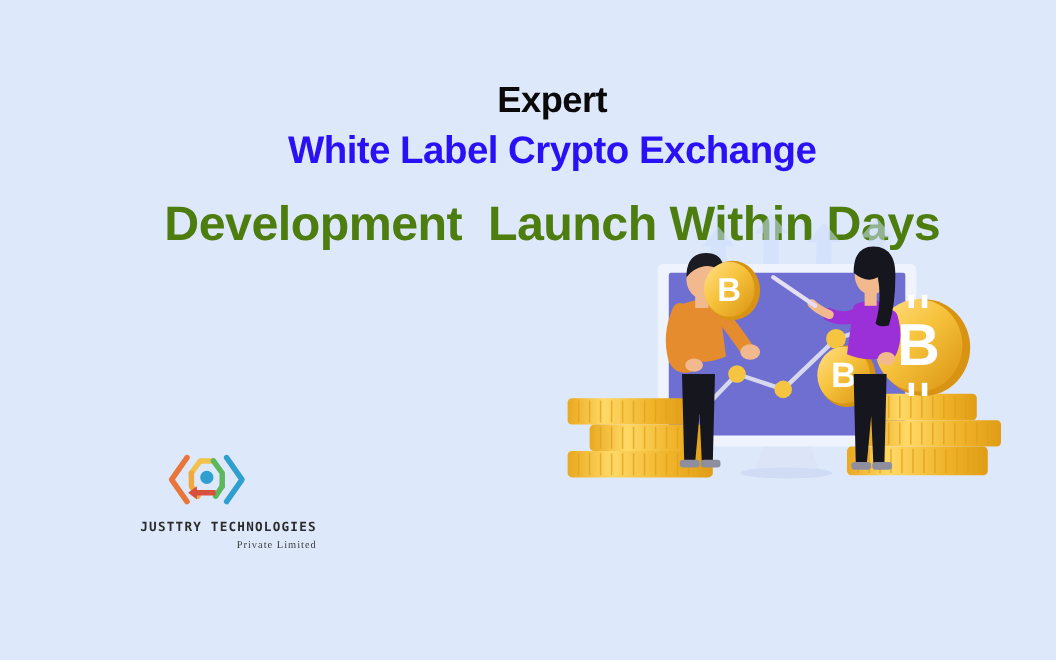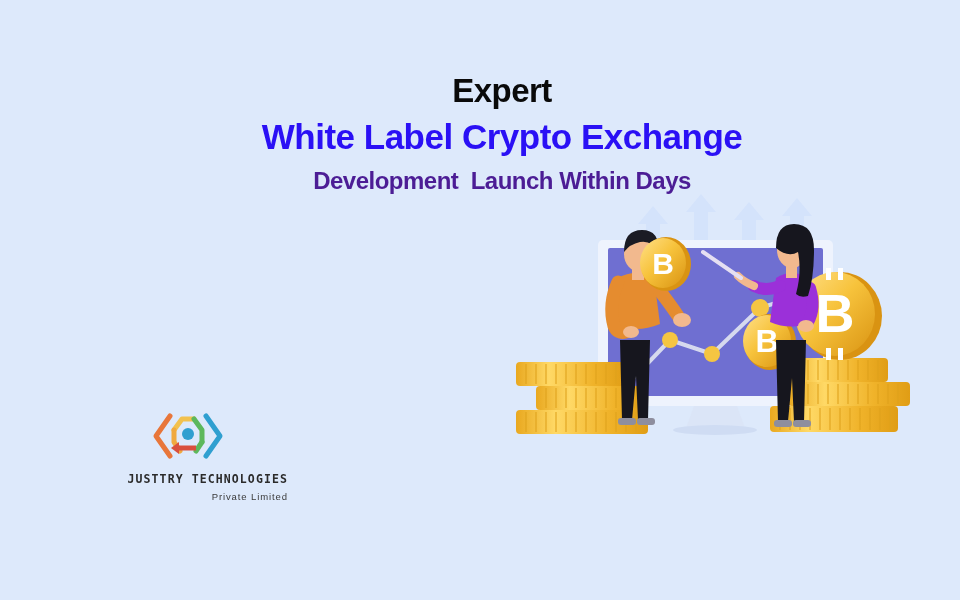--- a/index.html
+++ b/index.html
@@ -24,42 +24,42 @@
     line-height:1.0;
     padding-left:44px;
   }
   .hl-line {
     display:block;
     font-weight:800;
     letter-spacing:-0.5px;
     white-space:pre;
   }
   .hl-1 { font-size:33px; color:#0a0a0a; margin-bottom:12px; }
-  .hl-2 { font-size:35px; color:#2a10f5; margin-bottom:15px; }
-  .hl-3 { font-size:24px; color:#4c1d95; }
+  .hl-2 { font-size:35px; color:#2a10f5; margin-bottom:28px; }
+  .hl-3 { font-size:44px; color:#4d7c0f; }
 
   
   #logo-block {
     position:absolute;
     left:88px; top:408px;
     width:200px;
     text-align:right;
   }
   #logo-mark { width:76px; height:56px; display:block; margin:0 auto 8px auto; }
   .logo-text-main {
     font-family:"DejaVu Sans Mono", monospace;
     font-size:11.5px;
     font-weight:700;
     letter-spacing:1.1px;
     color:#2b2b2b;
     display:block;
     line-height:1.35;
   }
   .logo-text-sub {
-    font-family:Liberation Sans, sans-serif;
+    font-family:Liberation Serif, serif;
     font-size:9.5px;
     font-weight:400;
     letter-spacing:0.9px;
     color:#3a3a3a;
     display:block;
     margin-top:3px;
   }
 
   
   #illustration {

